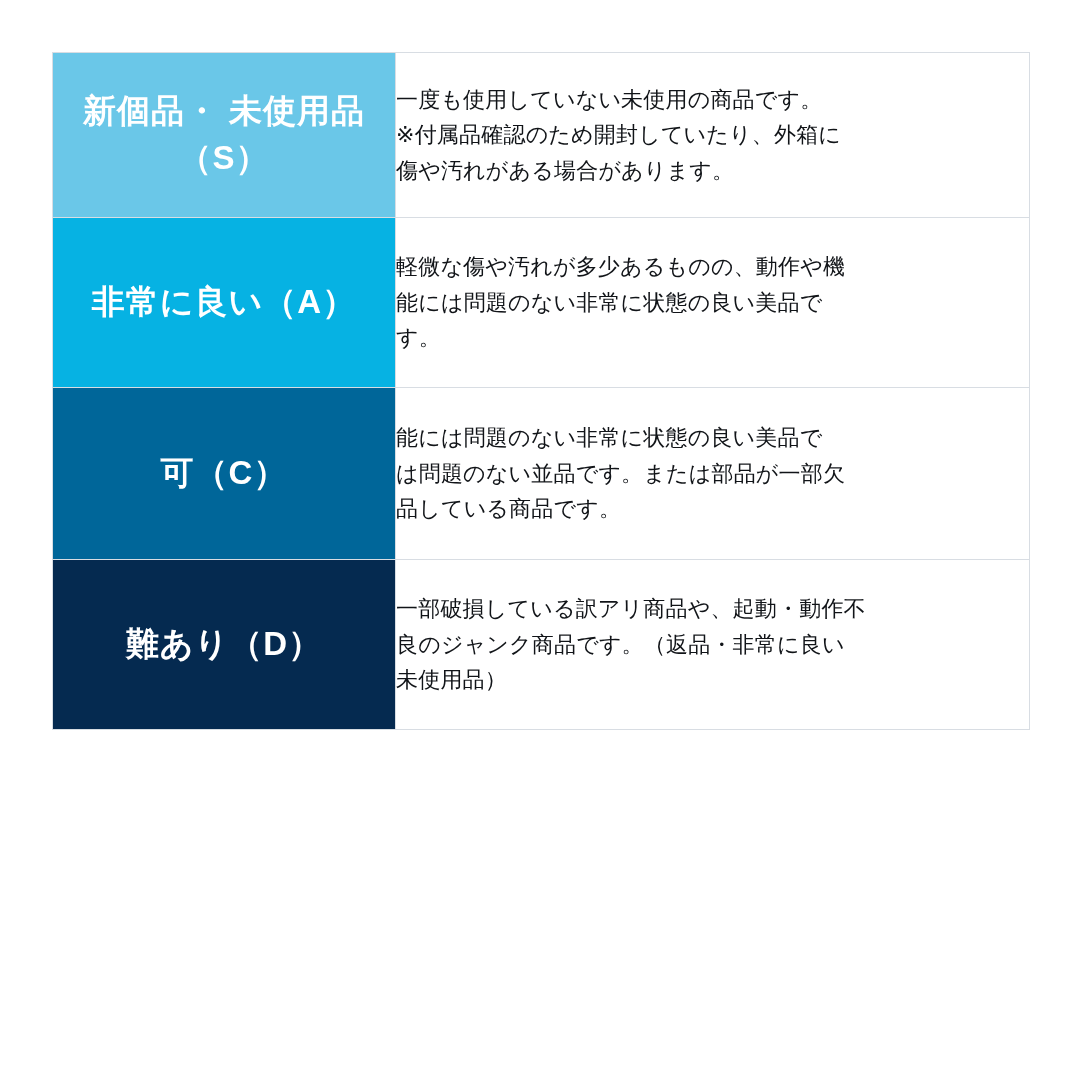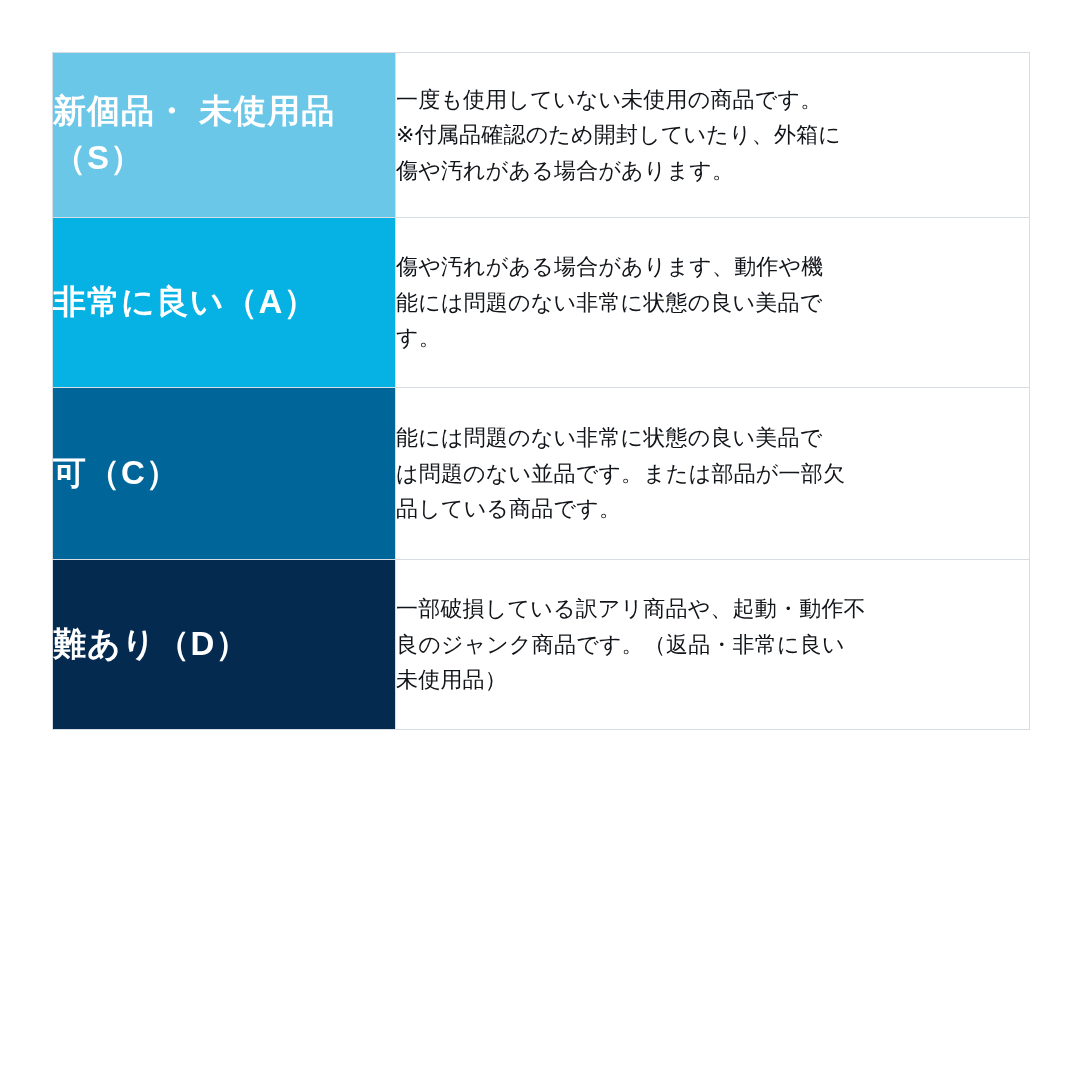--- a/index.html
+++ b/index.html
@@ -66,20 +66,21 @@
   .cond-table tr {
     height: 0;
   }
   .cond-table td {
     vertical-align: middle;
     border: 1px solid #d8dde3;
     padding: 0;
   }
   .grade-cell {
     width: 343px;
+    text-align: center;
     color: #ffffff;
     font-size: 33px;
     font-weight: bold;
     line-height: 1.42;
     letter-spacing: 1px;
     padding: 10px 8px;
     box-sizing: border-box;
   }
   .desc-cell {
     width: 634px;
@@ -118,21 +119,21 @@
             <span class="line">※付属品確認のため開封していたり、外箱に</span>
             <span class="line">傷や汚れがある場合があります。</span>
           </td>
         </tr>
 
         <tr class="row-a">
           <td class="grade-cell">
             <span class="line">非常に良い（A）</span>
           </td>
           <td class="desc-cell">
-            <span class="line">傷や汚れがある場合があります、動作や機</span>
+            <span class="line">軽微な傷や汚れが多少あるものの、動作や機</span>
             <span class="line">能には問題のない非常に状態の良い美品で</span>
             <span class="line">す。</span>
           </td>
         </tr>
 
 
         <tr class="row-c">
           <td class="grade-cell">
             <span class="line">可（C）</span>
           </td>

